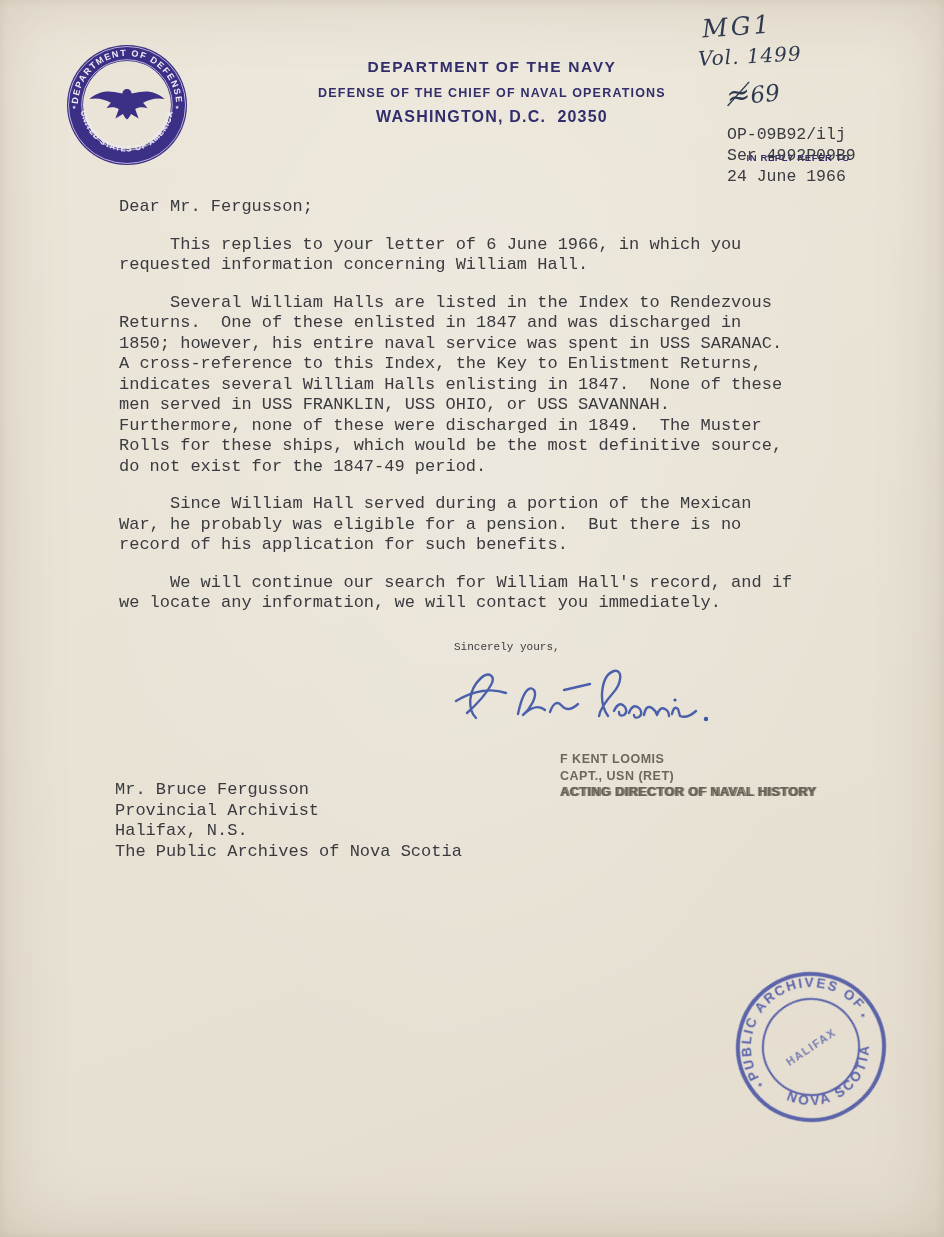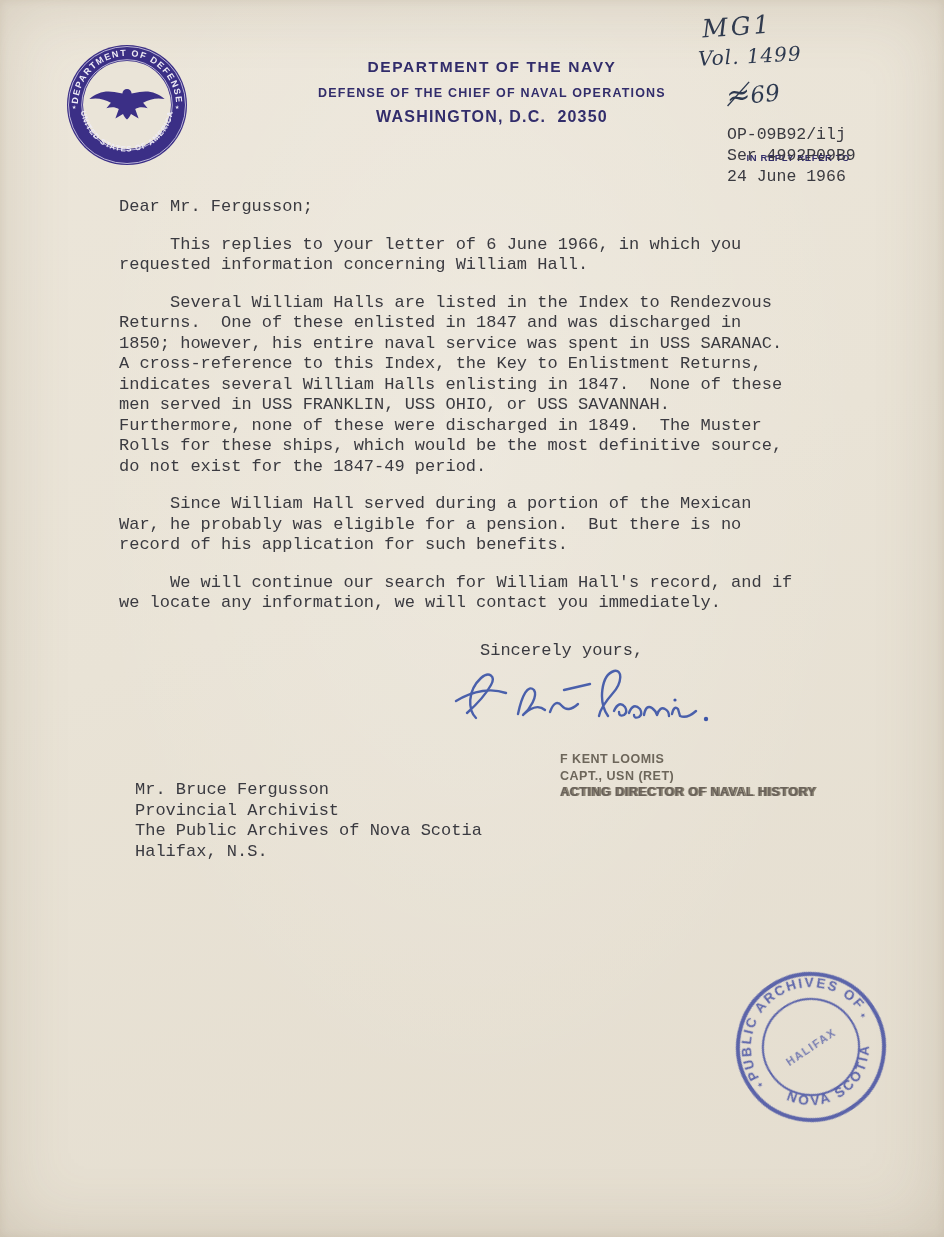--- a/index.html
+++ b/index.html
@@ -40,31 +40,31 @@
     font-family:"Liberation Sans","DejaVu Sans",sans-serif; font-weight:bold;
     font-size:9.5px; letter-spacing:.6px; color:#322d6b;margin-top:42px; }
   .ref-lines { position:absolute; left:727px; top:124px; font-size:16.5px; line-height:21px; }
 
   
   .letter-body { position:absolute; left:119px; top:197px; width:680px;
     font-size:17px; line-height:20.5px; }
   .letter-body p { margin-top:17px; text-indent:3em; white-space:pre-wrap;font-family:Liberation Mono, monospace; }
   .salutation { white-space:pre; }
 
-  .closing { position:absolute; left:480px; top:641px; font-size:17px; }
+  .closing { position:absolute; left:454px; top:641px; font-size:11px; }
 
   .signature-svg { position:absolute; left:438px; top:660px; width:300px; height:80px; }
 
   .typed-block { position:absolute; left:560px; top:751px;
     font-family:"Liberation Sans","DejaVu Sans",sans-serif;
     font-size:12.5px; line-height:16.5px; letter-spacing:.5px;
     color:#6d665a; font-weight:bold; }
   .typed-block .smudge { color:#6a625a; text-shadow:1.6px .4px 0 rgba(106,98,80,.75), -0.6px 0 0 rgba(106,98,80,.4); }
 
-  .recipient { position:absolute; left:135px; top:780px; font-size:17px; line-height:20.5px; }
+  .recipient { position:absolute; left:115px; top:780px; font-size:17px; line-height:20.5px; }
 
   
   .stamp { position:absolute; left:722px; top:958px; width:178px; height:178px;
     transform:rotate(-34deg); opacity:.82; filter:blur(.3px); mix-blend-mode:multiply; }
 </style>
 </head>
 <body>
 
 <div class="page">
 
@@ -138,22 +138,22 @@
 
   <div class="typed-block">
     <div>F KENT LOOMIS</div>
     <div>CAPT., USN (RET)</div>
     <div class="smudge">ACTING DIRECTOR OF NAVAL HISTORY</div>
   </div>
 
   <div class="recipient">
     <div>Mr. Bruce Fergusson</div>
     <div>Provincial Archivist</div>
+    <div>Halifax, N.S.</div>
     <div>The Public Archives of Nova Scotia</div>
-    <div>Halifax, N.S.</div>
   </div>
 
   <svg class="stamp" viewBox="0 0 178 178">
     <g stroke="#4353c5" fill="none">
       <circle cx="89" cy="89" r="73" stroke-width="4"></circle>
       <circle cx="89" cy="89" r="48" stroke-width="2"></circle>
     </g>
     <defs>
       <path id="stampTop" d="M 29,89 A 60,60 0 0 1 149,89"></path>
       <path id="stampBottom" d="M 31,89 A 58,58 0 0 0 147,89"></path>

